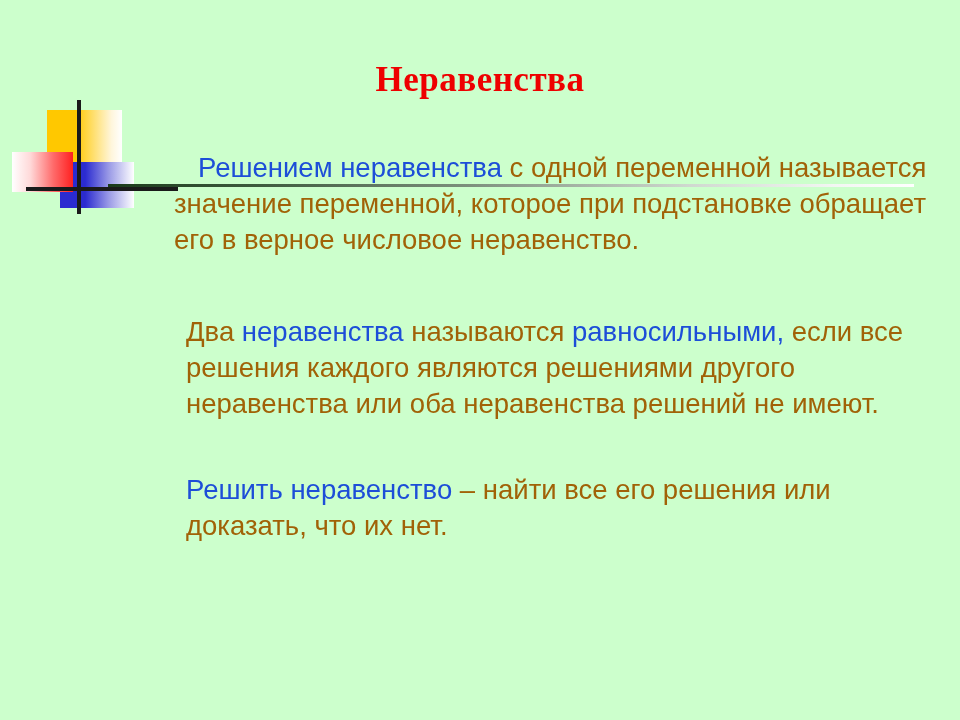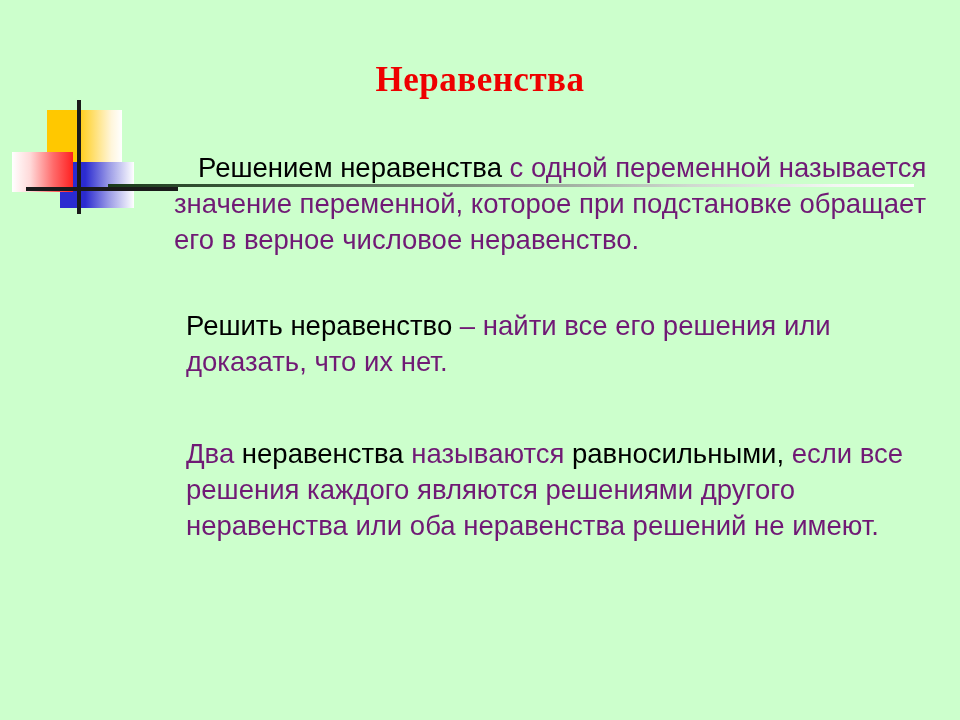--- a/index.html
+++ b/index.html
@@ -111,39 +111,39 @@
     color: #1f2a8c;
     font-family: "Liberation Sans", sans-serif;
   }
   .para {
     margin: 0;
   }
   .para-1 { text-indent: 24px; }
   .para-2 { margin-top: 50px; padding-left: 12px; }
   .para-3 { margin-top: 56px; padding-left: 12px; }
 
-  .red { color: #000000; margin-top: 43px; }
-  .blue { color: #701a75; }
+  .red { color: #1d4ed8; margin-top: 43px; }
+  .blue { color: #a16207; }
 </style>
 </head>
 <body style="background: rgb(204, 255, 204);">
 
 <div class="slide">
 
   <div class="slide-title">Неравенства</div>
 
   <div class="deco">
     <div class="deco-yellow"></div>
     <div class="deco-blue"></div>
     <div class="deco-red"></div>
     <div class="deco-vline"></div>
     <div class="deco-hline"></div>
   </div>
 
   <div class="rule"></div>
 
   <div class="body-text">
     <p class="para para-1"><span class="red">Решением неравенства</span><span class="blue"> с одной переменной называется  значение переменной, которое при подстановке обращает его в верное числовое неравенство.</span></p>
+    <p class="para para-3"><span class="blue">Два </span><span class="red">неравенства</span><span class="blue"> называются </span><span class="red">равносильными,</span><span class="blue"> если все решения каждого являются решениями другого неравенства или оба неравенства решений не имеют.</span></p>
     <p class="para para-2"><span class="red">Решить неравенство</span><span class="blue">  – найти все его решения или доказать, что их нет.</span></p>
-    <p class="para para-3"><span class="blue">Два </span><span class="red">неравенства</span><span class="blue"> называются </span><span class="red">равносильными,</span><span class="blue"> если все решения каждого являются решениями другого неравенства или оба неравенства решений не имеют.</span></p>
   </div>
 
 </div>
 
 </body></html>

